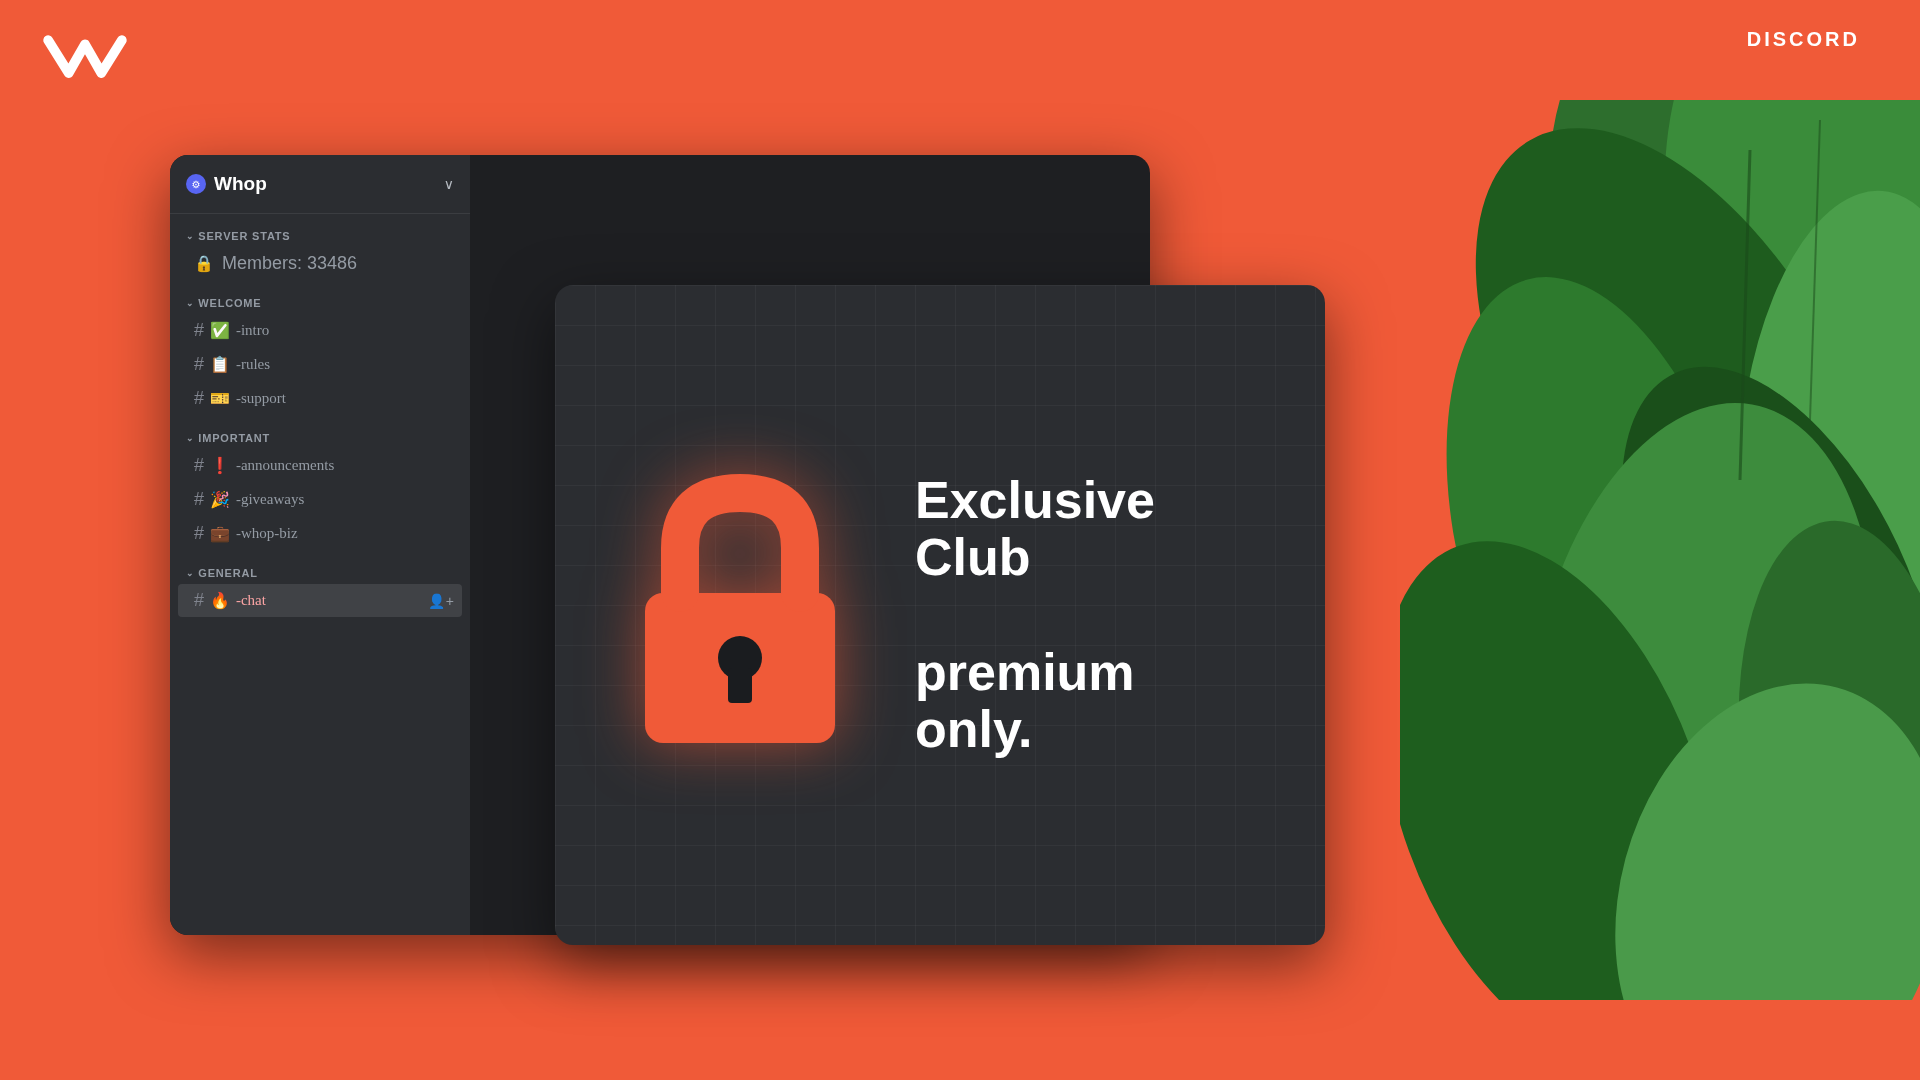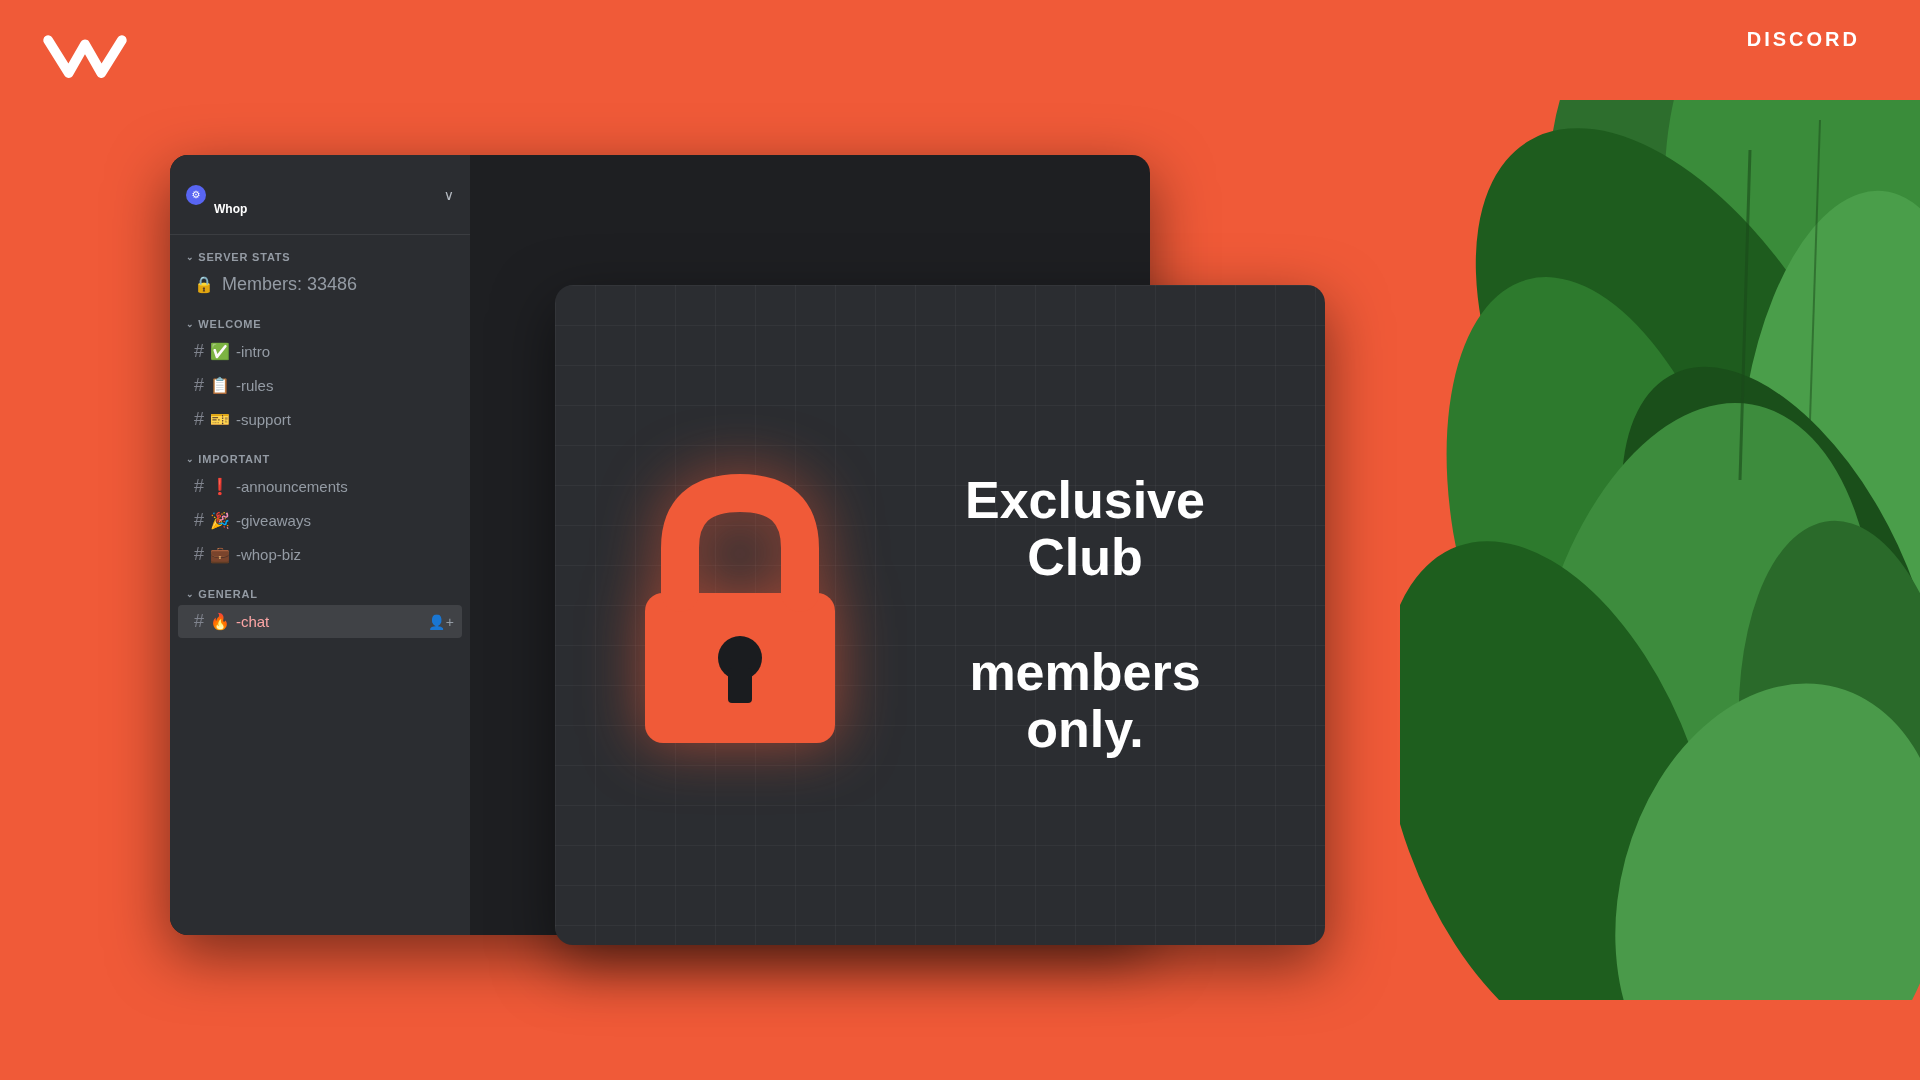--- a/index.html
+++ b/index.html
@@ -88,21 +88,20 @@
       border-radius: 18px;
     }
 
     .front-panel-content {
       position: relative;
       z-index: 2;
       display: flex;
       align-items: center;
       gap: 60px;
       padding: 40px;
-      text-align: center;
     }
 
     
     .lock-icon-wrapper {
       flex-shrink: 0;
     }
 
     .lock-svg {
       filter: drop-shadow(0 0 30px rgba(240, 90, 56, 0.6));
     }
@@ -152,23 +151,22 @@
       border-radius: 50%;
       display: flex;
       align-items: center;
       justify-content: center;
       font-size: 10px;
       color: white;
     }
 
     .server-name {
       color: white;
-      font-size: 12px;
+      font-size: 19px;
       font-weight: 700;
-      margin-top: 29px;
     }
 
     .chevron-icon {
       color: #b5bac1;
       font-size: 14px;
     }
 
     
     .category {
       padding: 16px 16px 4px 16px;
@@ -216,20 +214,21 @@
     .channel-emoji {
       margin-right: 6px;
       font-size: 16px;
       flex-shrink: 0;
     }
 
     .channel-name {
       color: #949ba4;
       font-size: 15px;
       font-weight: 500;
+      font-family: Liberation Serif, serif;
     }
 
     .channel-item.active .channel-name {
       color: #fca5a5;
     }
 
     .add-member-icon {
       position: absolute;
       right: 8px;
       color: #949ba4;
@@ -390,16 +389,16 @@
         <path d="M55 120 L55 75 Q55 20 115 20 Q175 20 175 75 L175 120" stroke="#f05a38" stroke-width="38" fill="none" stroke-linecap="round"></path>
 
         <circle cx="115" cy="185" r="22" fill="#1a1c1f"></circle>
         <rect x="103" y="195" width="24" height="35" rx="4" fill="#1a1c1f"></rect>
       </svg>
     </div>
 
     <div class="exclusive-text">
       <span>Exclusive Club</span><br>
       <br>
-      <span>members only.</span>
+      <span>premium only.</span>
     </div>
   </div>
 </div>
 
 </body></html>

